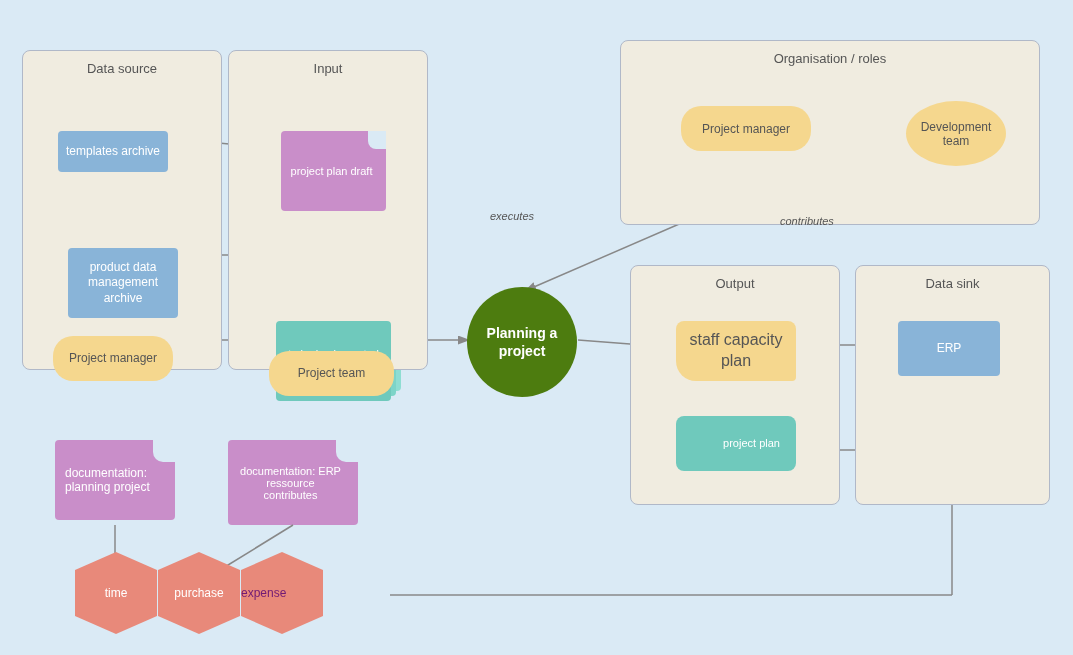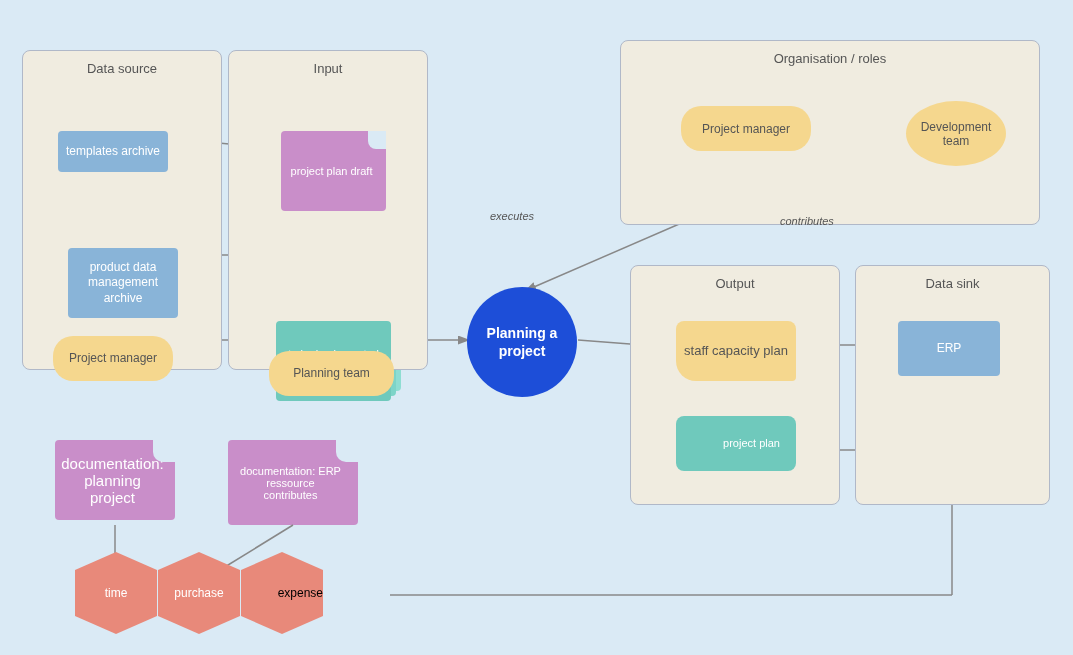--- a/index.html
+++ b/index.html
@@ -136,21 +136,21 @@
       position: absolute;
       top: -10px; left: 10px;
       width: 115px; height: 80px;
       background: #8eddd2;
       border-radius: 4px;
       z-index: -2;
     }
 
     
     .rect-teal-main {
-      background: #1d4ed8;
+      background: #4d7c0f;
       color: #fff;
       font-weight: bold;
       font-size: 14px;
       border-radius: 50%;
       width: 110px;
       height: 110px;
       display: flex;
       align-items: center;
       justify-content: center;
       text-align: center;
@@ -309,21 +309,21 @@
 
     <div class="shape doc-purple" style="left:52px; top:80px; width:105px; height:80px;">
       <span style="font-size:11px; padding:0 8px; padding-right:12px;">project plan draft</span>
     </div>
 
     <div class="shape stack-green" style="left:47px; top:190px;">
       <span style="font-size:11px; padding:0 6px;">to be implemented features</span>
     </div>
 
     <div class="shape rect-yellow" style="left:40px; top:300px; width:125px;">
-      <span>Planning team</span>
+      <span>Project team</span>
     </div>
   </div>
 
   <div class="group-box box-org">
     <span class="group-label">Organisation / roles</span>
 
     <div style="position:absolute; left:60px; top:65px;">
       <div class="rect-yellow-org">
         <span>Project manager</span>
       </div>
@@ -339,42 +339,42 @@
   <div style="position:absolute; left:467px; top:287px;">
     <div class="rect-teal-main">
       <span>Planning a project</span>
     </div>
   </div>
 
   <div class="group-box box-output">
     <span class="group-label">Output</span>
 
     <div class="shape rect-yellow-output" style="left:45px; top:55px;">
-      <span style="font-size:13px;">staff capacity plan</span>
+      <span style="font-size:16px;">staff capacity plan</span>
     </div>
 
     <div class="shape callout-teal" style="left:45px; top:150px;">
       <span style="font-size:11px;">project plan</span>
     </div>
   </div>
 
   <div class="group-box box-datasink">
     <span class="group-label">Data sink</span>
 
     <div class="shape rect-blue-sink" style="left:42px; top:55px;">
       <span>ERP</span>
     </div>
 
   </div>
 
   <div class="arrow-label" style="left:490px; top:210px;">executes</div>
   <div class="arrow-label" style="left:780px; top:215px;">contributes</div>
 
   <div style="position:absolute; left:55px; top:440px;">
-    <div class="doc-purple-lg" style="display:flex; align-items:center; justify-content:center; text-align:center; color:#fff; font-size:15px; padding: 0 10px; padding-right:15px;">
+    <div class="doc-purple-lg" style="display:flex; align-items:center; justify-content:center; text-align:left; color:#fff; font-size:12px; padding: 0 10px; padding-right:15px;">
       <span>documentation: planning project</span>
     </div>
   </div>
 
   <div style="position:absolute; left:228px; top:440px;">
     <div class="doc-purple-lg" style="width:130px; height:85px; display:flex; align-items:center; justify-content:center; text-align:center; color:#fff; font-size:11px; padding: 0 10px; padding-right:15px;">
       <span>documentation: ERP ressource contributes</span>
     </div>
   </div>
 
@@ -393,20 +393,20 @@
 
   <div style="position:absolute; left:75px; top:570px;">
     <div style="position:relative; width:82px; height:46px; background:#e8897a; display:flex; align-items:center; justify-content:center; font-size:12px; color:#fff;">
       <span>time</span>
       <div style="position:absolute; bottom:100%; left:0; width:0; height:0; border-left:41px solid transparent; border-right:41px solid transparent; border-bottom:18px solid #e8897a;"></div>
       <div style="position:absolute; top:100%; left:0; width:0; height:0; border-left:41px solid transparent; border-right:41px solid transparent; border-top:18px solid #e8897a;"></div>
     </div>
   </div>
 
   <div style="position:absolute; left:241px; top:570px;">
-    <div style="position:relative; width:82px; height:46px; background:#e8897a; display:flex; align-items:center; justify-content:flex-end; font-size:12px; color:#000000;">
+    <div style="position:relative; width:82px; height:46px; background:#e8897a; display:flex; align-items:center; justify-content:flex-start; font-size:12px; color:#701a75;">
       <span>expense</span>
       <div style="position:absolute; bottom:100%; left:0; width:0; height:0; border-left:41px solid transparent; border-right:41px solid transparent; border-bottom:18px solid #e8897a;"></div>
       <div style="position:absolute; top:100%; left:0; width:0; height:0; border-left:41px solid transparent; border-right:41px solid transparent; border-top:18px solid #e8897a;"></div>
     </div>
   </div>
 
 </div>
 
 </body></html>

